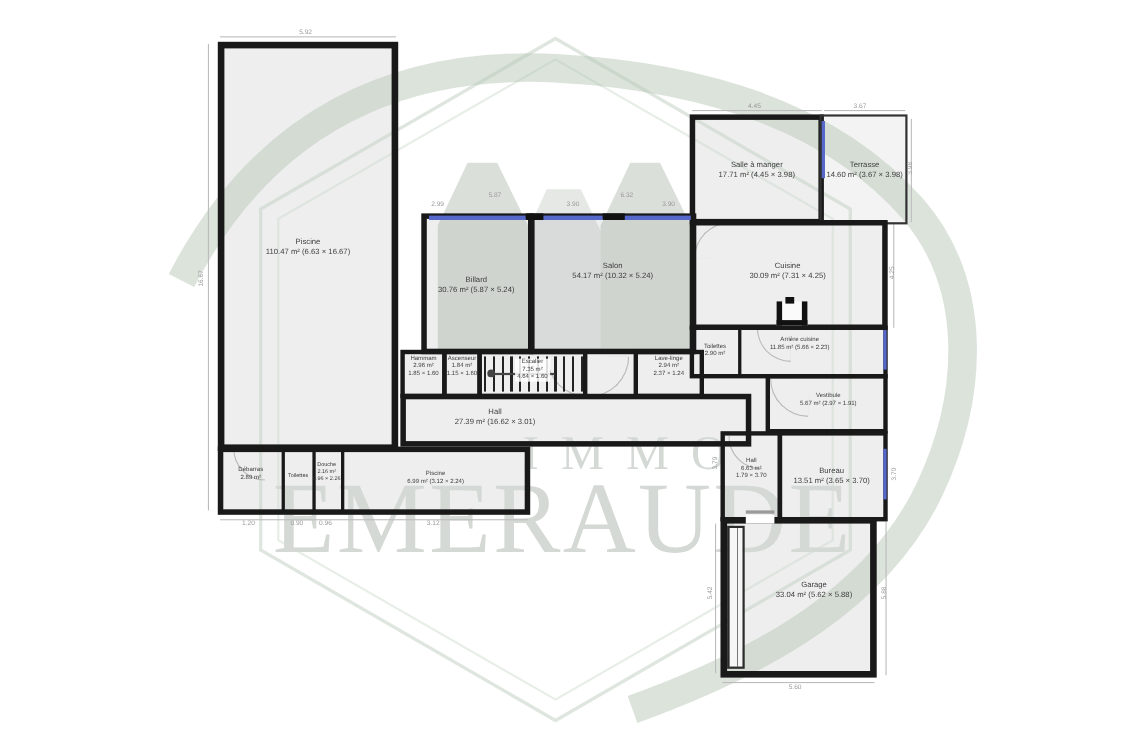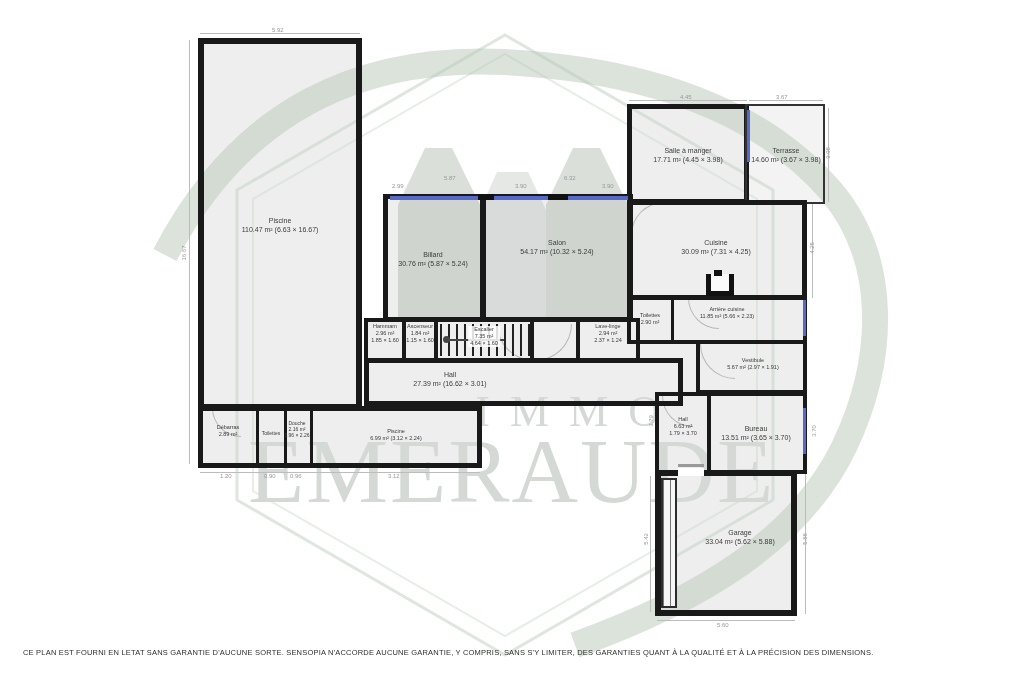--- a/index.html
+++ b/index.html
@@ -237,15 +237,14 @@
   <span class="dim v" style="left:645px;top:418px">3.79</span>
   <span class="dim v" style="left:808px;top:428px">3.70</span>
   <span class="dim v" style="left:640px;top:536px">5.42</span>
   <span class="dim v" style="left:799px;top:536px">5.88</span>
   <span class="dim" style="left:717px;top:622px">5.60</span>
   <span class="dim" style="left:220px;top:473px">1.20</span>
   <span class="dim" style="left:264px;top:473px">0.90</span>
   <span class="dim" style="left:290px;top:473px">0.96</span>
   <span class="dim" style="left:388px;top:473px">3.12</span>
 
-  <div class="disclaimer">CE PLAN EST FOURNI EN LETAT SANS GARANTIE D'AUCUNE SORTE. SENSOPIA N'ACCORDE AUCUNE GARANTIE, Y COMPRIS, SANS S'Y LIMITER, DES GARANTIES QUANT À LA QUALITÉ ET À LA PRÉCISION DES DIMENSIONS.</div>
 
 </div>
 
 </body></html>

